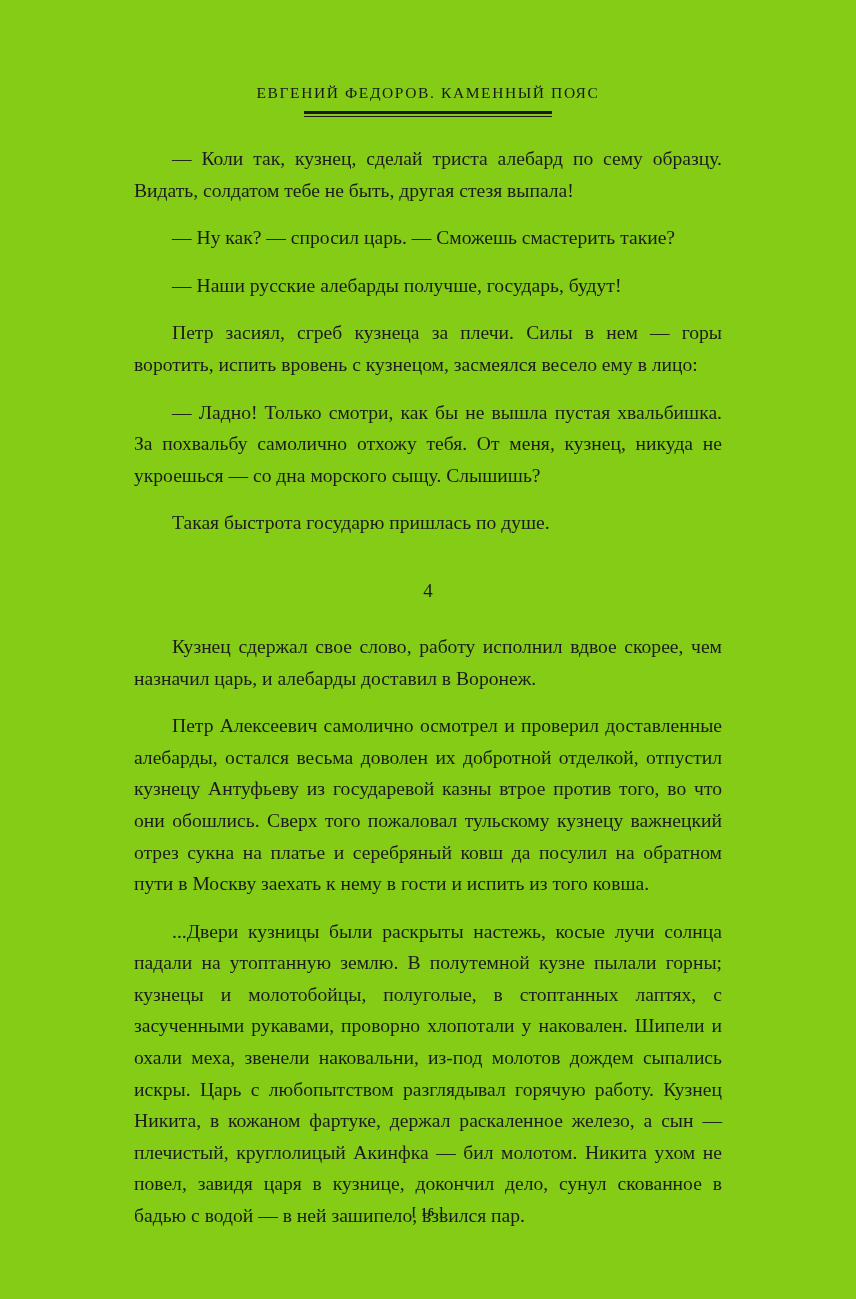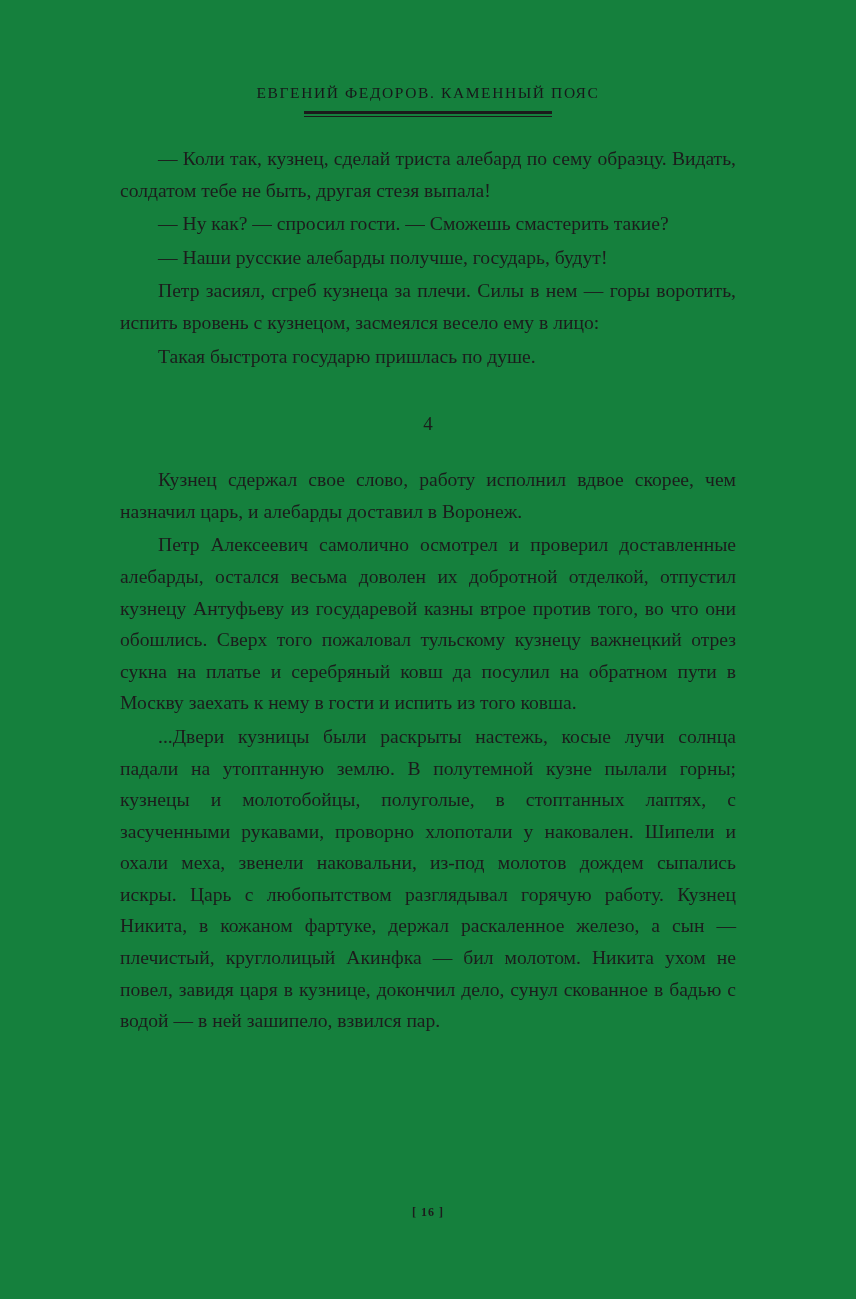--- a/index.html
+++ b/index.html
@@ -3,21 +3,21 @@
 <meta charset="utf-8">
 <style>
   html, body {
     margin: 0;
     padding: 0;
     background: #ffffff;
   }
   .page {
     width: 856px;
     height: 1299px;
-    background: #15803d;
+    background: #84cc16;
     position: relative;
     box-sizing: border-box;
     font-family: "Liberation Serif", serif;
     color: #1c1c1c;
     overflow: hidden;
   }
   .content {
     position: absolute;
     left: 118px;
     top: 0;
@@ -56,21 +56,21 @@
   }
   .body-text {
     margin-top: 29px;
     font-size: 19.6px;
     line-height: 31.6px;
     text-align: justify;
     text-justify: inter-word;
     hyphens: manual;
   }
   p.para {
-    margin: 2px;
+    margin: 16px;
     text-indent: 38px;
   }
   .section-number {
     text-align: center;
     font-size: 19px;
     margin-top: 41px;
     margin-bottom: 29px;
     font-family: "Liberation Serif", serif;
   }
   .folio {
@@ -92,23 +92,24 @@
   <div class="content">
 
     <div class="running-head">ЕВГЕНИЙ ФЕДОРОВ. КАМЕННЫЙ ПОЯС</div>
 
     <div class="rule-wrap">
       <div class="rule"></div>
     </div>
 
     <div class="body-text">
       <p class="para">— Коли так, кузнец, сделай триста алебард по сему образцу. Видать, солдатом тебе не быть, другая стезя выпала!</p>
-      <p class="para">— Ну как? — спросил гости. — Сможешь смастерить такие?</p>
+      <p class="para">— Ну как? — спросил царь. — Сможешь смастерить такие?</p>
       <p class="para">— Наши русские алебарды получше, государь, будут!</p>
       <p class="para">Петр засиял, сгреб кузнеца за плечи. Силы в нем — горы воротить, испить вровень с кузнецом, засмеялся весело ему в лицо:</p>
+      <p class="para">— Ладно! Только смотри, как бы не вышла пустая хвальбишка. За похвальбу самолично отхожу тебя. От меня, кузнец, никуда не укроешься — со дна морского сыщу. Слышишь?</p>
       <p class="para">Такая быстрота государю пришлась по душе.</p>
     </div>
 
     <div class="section-number">4</div>
 
     <div class="body-text" style="margin-top:0;">
       <p class="para">Кузнец сдержал свое слово, работу исполнил вдвое скорее, чем назначил царь, и алебарды доставил в Воронеж.</p>
       <p class="para">Петр Алексеевич самолично осмотрел и проверил доставленные алебарды, остался весьма доволен их добротной отделкой, отпустил кузнецу Антуфьеву из государевой казны втрое против того, во что они обошлись. Сверх того пожаловал тульскому кузнецу важнецкий отрез сукна на платье и серебряный ковш да посулил на обратном пути в Москву заехать к нему в гости и испить из того ковша.</p>
       <p class="para">...Двери кузницы были раскрыты настежь, косые лучи солнца падали на утоптанную землю. В полутемной кузне пылали горны; кузнецы и молотобойцы, полуголые, в стоптанных лаптях, с засученными рукавами, проворно хлопотали у наковален. Шипели и охали меха, звенели наковальни, из-под молотов дождем сыпались искры. Царь с любопытством разглядывал горячую работу. Кузнец Никита, в кожаном фартуке, держал раскаленное железо, а сын — плечистый, круглолицый Акинфка — бил молотом. Никита ухом не повел, завидя царя в кузнице, докончил дело, сунул скованное в бадью с водой — в ней зашипело, взвился пар.</p>
     </div>

